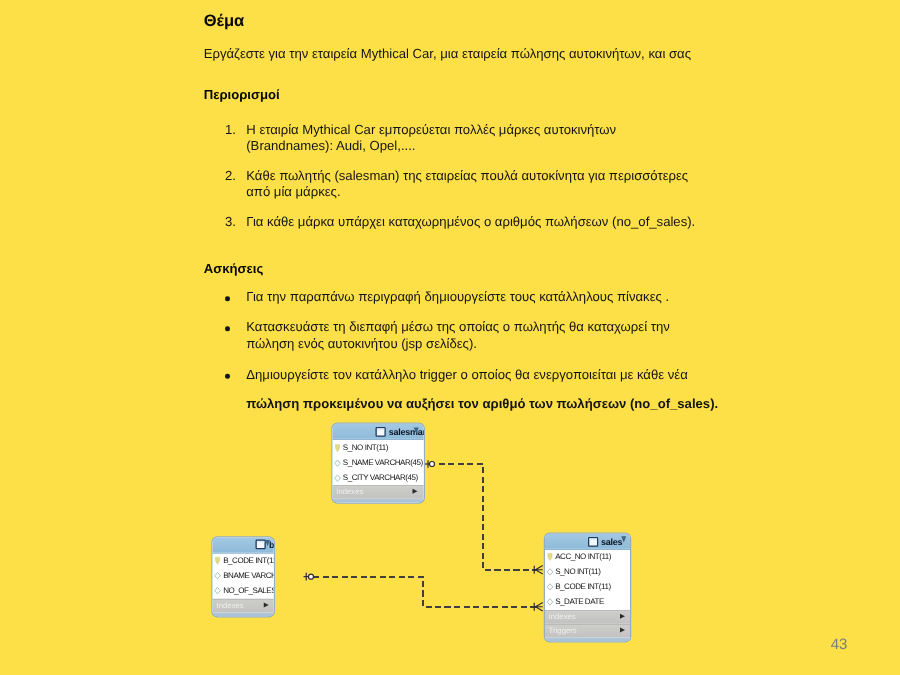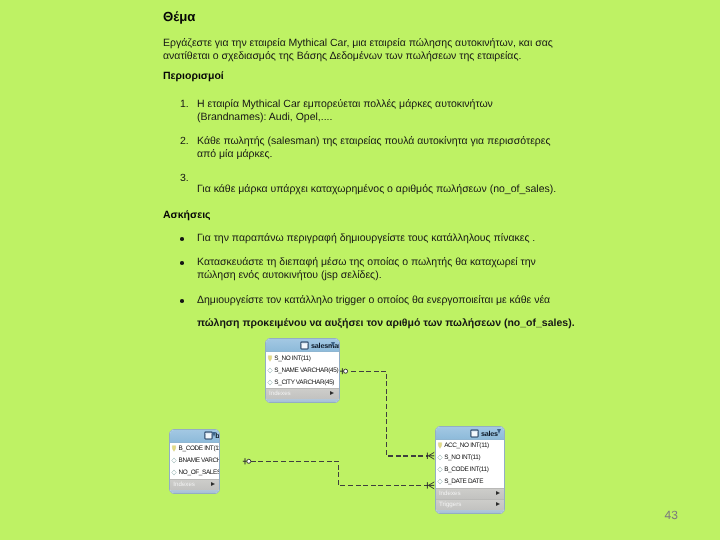--- a/index.html
+++ b/index.html
@@ -1,17 +1,17 @@
 <!DOCTYPE html>
 <html><head>
 <meta charset="utf-8">
 <style>
   html,body{margin:0;padding:0;}
   body{width:720px;height:540px;background:#ffffff;font-family:"Liberation Sans",sans-serif;overflow:hidden;-webkit-font-smoothing:antialiased;text-rendering:geometricPrecision;}
-  .slide{position:relative;width:720px;height:540px;background:#bef264;}
+  .slide{position:relative;width:720px;height:540px;background:#fde047;}
 
   .title{position:absolute;left:163px;top:10.7px;font-size:13.2px;font-weight:bold;color:#060606;line-height:11px;}
   .para{position:absolute;left:163px;font-size:10.5px;line-height:13.3px;color:#141414;white-space:nowrap;text-align:center;}
   .subhead{position:absolute;left:163px;font-size:10.5px;font-weight:bold;color:#060606;line-height:11px;}
 
   .lst{position:absolute;left:0;margin:0;padding:0;list-style:none;}
   .mk{position:absolute;white-space:nowrap;font-size:10.5px;color:#141414;}
   .bulmk{position:absolute;width:3.6px;height:3.6px;background:#151515;border-radius:50%;}
   .txt{position:absolute;left:197px;white-space:nowrap;font-size:10.5px;color:#141414;}
 
@@ -35,38 +35,37 @@
   .tbl-ft{height:3.6px;background:linear-gradient(#b3c8da,#a6c0d7);}
   .pageno{position:absolute;left:664.5px;top:507.5px;font-size:12px;color:#7c7c7c;}
 </style>
 </head>
 <body>
 
 <div class="slide">
   <div class="title">Θέμα</div>
 
   <div class="para" style="top:37px;">Εργάζεστε για την εταιρεία Mythical Car, μια εταιρεία πώλησης αυτοκινήτων, και σας</div>
-  <div class="para" style="top:50.3px;">ανατίθεται ο σχεδιασμός της Βάσης Δεδομένων των πωλήσεων της εταιρείας.</div>
 
   <div class="subhead" style="top:71px;">Περιορισμοί</div>
 
   <div class="lst">
     <div>
       <div class="mk" style="left:180px;top:97.5px;">1.</div>
       <div class="txt" style="top:97.5px;">Η εταιρία Mythical Car εμπορεύεται πολλές μάρκες αυτοκινήτων</div>
       <div class="txt" style="top:110.8px;">(Brandnames): Audi, Opel,....</div>
     </div>
     <div>
       <div class="mk" style="left:180px;top:135px;">2.</div>
       <div class="txt" style="top:135px;">Κάθε πωλητής (salesman) της εταιρείας πουλά αυτοκίνητα για περισσότερες</div>
       <div class="txt" style="top:148.3px;">από μία μάρκες.</div>
     </div>
     <div>
       <div class="mk" style="left:180px;top:172px;">3.</div>
-      <div class="txt" style="top:183px;text-align:center;">Για κάθε μάρκα υπάρχει καταχωρημένος ο αριθμός πωλήσεων (no_of_sales).</div>
+      <div class="txt" style="top:172px;text-align:center;">Για κάθε μάρκα υπάρχει καταχωρημένος ο αριθμός πωλήσεων (no_of_sales).</div>
     </div>
   </div>
 
   <div class="subhead" style="top:209.5px;">Ασκήσεις</div>
 
   <div class="lst">
     <div>
       <span class="bulmk" style="left:180.2px;top:237.0px;"></span>
       <div class="txt" style="top:232px;">Για την παραπάνω περιγραφή δημιουργείστε τους κατάλληλους πίνακες .</div>
     </div>

